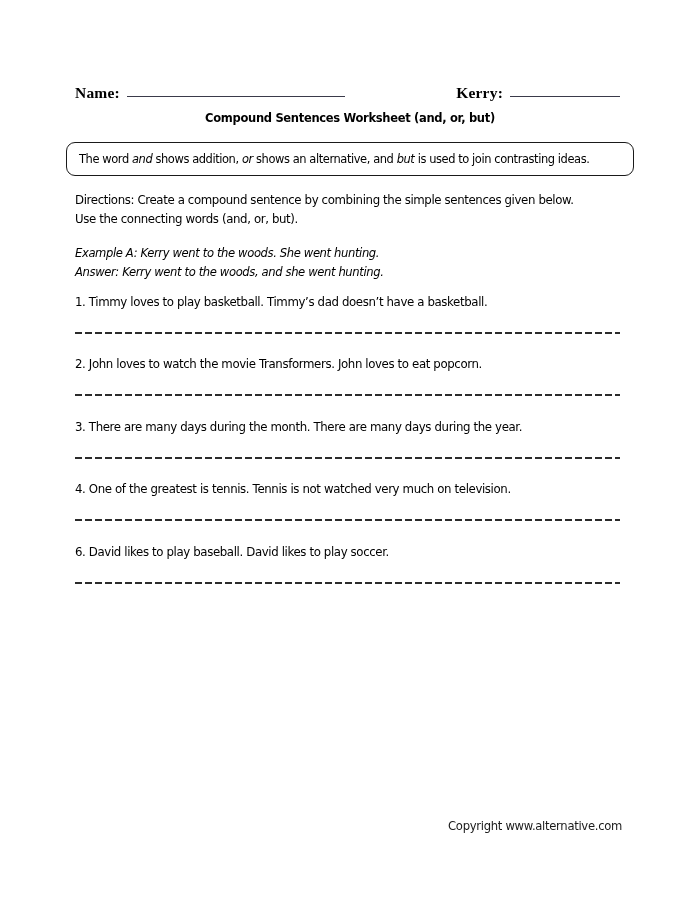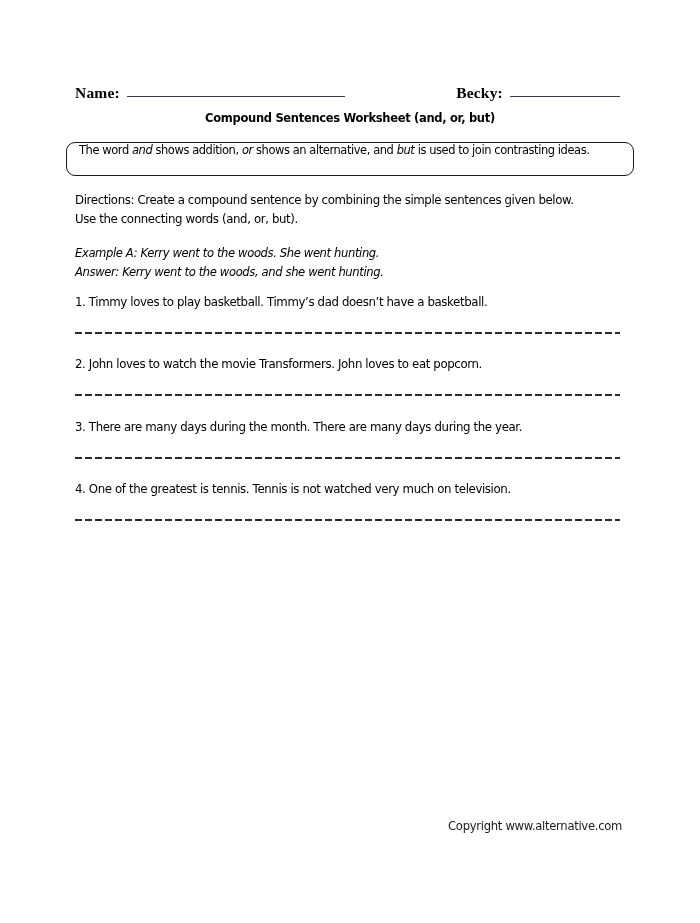--- a/index.html
+++ b/index.html
@@ -71,20 +71,21 @@
   .rule-box {
     position: absolute;
     left: 66px;
     top: 142px;
     width: 568px;
     height: 34px;
     box-sizing: border-box;
     border: 1.3px solid #1a1a1a;
     border-radius: 9px;
     display: flex;
+    align-items: center;
     padding: 0 12px;
   }
   .rule-box-text {
     font-family: "DejaVu Sans", sans-serif;
     font-size: 12.2px;
     letter-spacing: -0.45px;
     transform: scaleX(0.94);
     transform-origin: left center;
     white-space: nowrap;
   }
@@ -174,21 +175,21 @@
 <body>
 
 <div class="page">
 
   <div class="header-row">
     <div class="field">
       <span class="field-label">Name:</span>
       <span class="field-rule rule-name"></span>
     </div>
     <div class="field">
-      <span class="field-label">Becky:</span>
+      <span class="field-label">Kerry:</span>
       <span class="field-rule rule-date"></span>
     </div>
   </div>
 
   <div class="worksheet-title">Compound Sentences Worksheet (and, or, but)</div>
 
   <div class="rule-box">
     <span class="rule-box-text"><span>The word </span><i>and</i><span> shows addition, </span><i>or</i><span> shows an alternative, and </span><i>but</i><span> is used to join contrasting ideas.</span></span>
   </div>
 
@@ -209,17 +210,21 @@
         <div class="answer-line"></div>
       </div>
       <div class="question-item">
         <div class="question-text">3. There are many days during the month. There are many days during the year.</div>
         <div class="answer-line"></div>
       </div>
       <div class="question-item">
         <div class="question-text">4. One of the greatest is tennis. Tennis is not watched very much on television.</div>
         <div class="answer-line"></div>
       </div>
+      <div class="question-item">
+        <div class="question-text">6. David likes to play baseball. David likes to play soccer.</div>
+        <div class="answer-line"></div>
+      </div>
     </div>
 
   <div class="footer">Copyright www.alternative.com</div>
 
 </div>
 
 </body></html>

